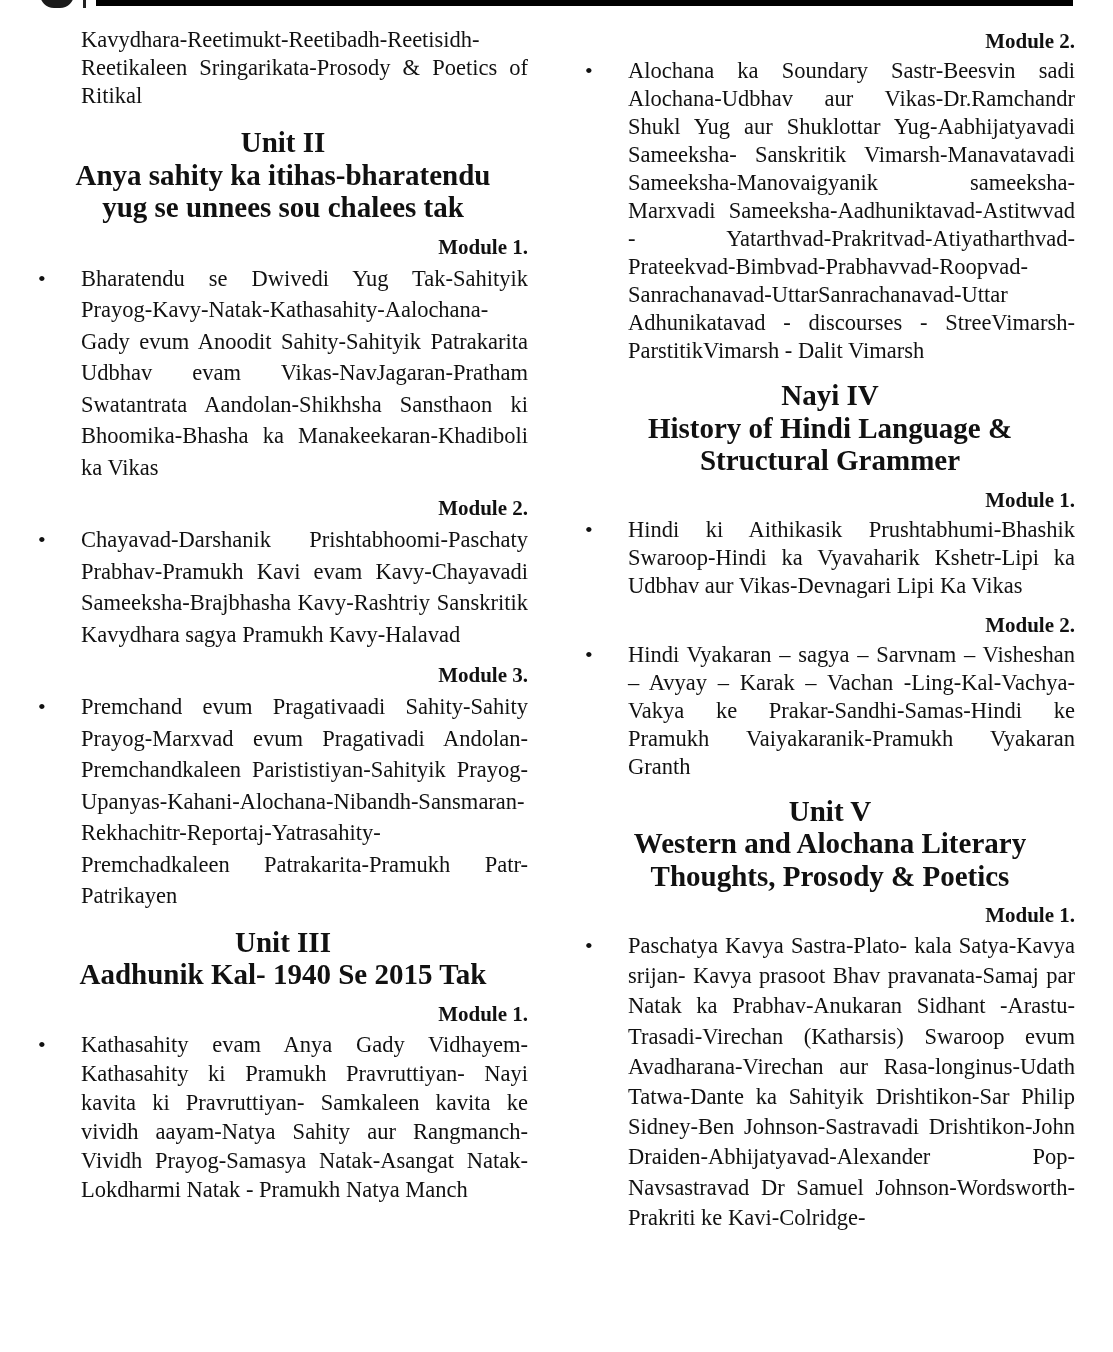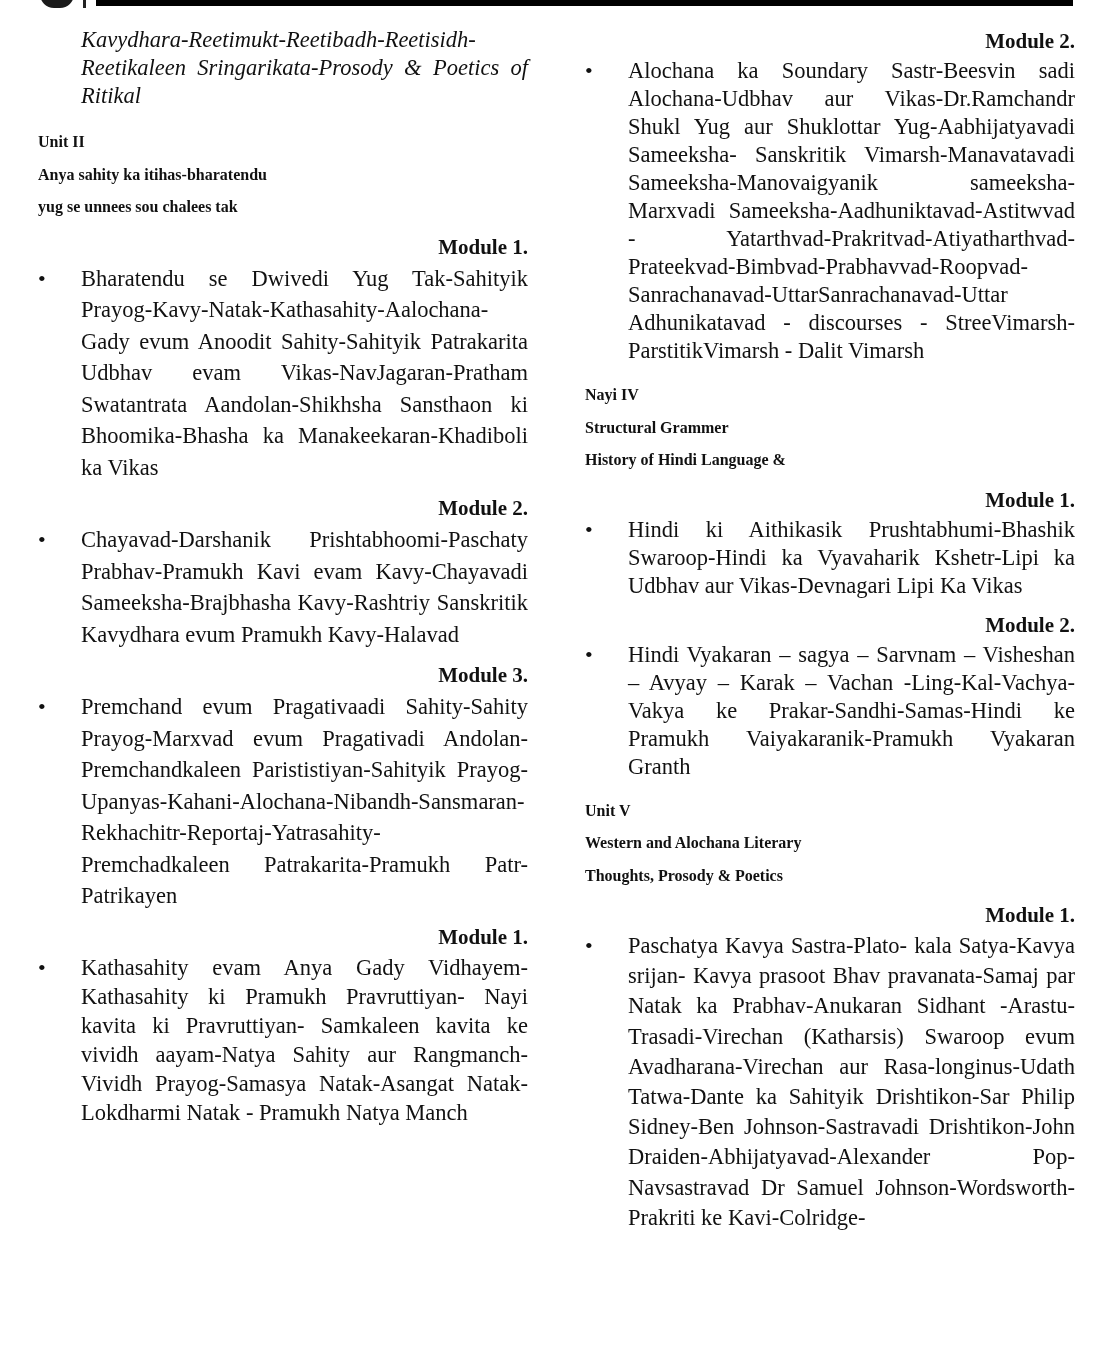--- a/index.html
+++ b/index.html
@@ -6,22 +6,22 @@
   body { width:1113px; height:1352px; position:relative; overflow:hidden;
          font-family:"Liberation Serif","DejaVu Serif",serif; color:#111; }
   .topbar-logo { position:absolute; left:40px; top:-14px; width:34px; height:22px;
                  border-radius:0 0 14px 14px; background:#1a1a1a; }
   .topbar-tick { position:absolute; left:83px; top:0; width:3px; height:8px; background:#222; }
   .topbar-rule { position:absolute; left:96px; top:0; width:977px; height:6px; background:#000; }
   .col { position:absolute; top:26px; }
   .col.left { left:38px; width:490px; }
   .col.right { left:585px; width:490px; }
   .para { font-size:22.5px; line-height:28.2px; text-align:justify; margin:0; }
-  .cont { padding-left:43px;font-style:italic; }
-  .unit { font-weight:bold; font-size:16px; line-height:32.5px; margin:14px 0 10px 0; }
+  .cont { padding-left:43px; }
+  .unit { text-align:center; font-weight:bold; font-size:29px; line-height:32.5px; margin:14px 0 10px 0; }
   .module { font-weight:bold; font-size:21px; line-height:26px; margin:8px 0 3px 0;text-align:right; }
   .item { display:flex; margin:0 0 12px 0; }
   .bullet { width:43px; flex:0 0 43px; font-size:22px; line-height:31.5px; }
   .item .para { flex:1; line-height:31.5px; }
   .right .item .para { line-height:28px; }
   .right .bullet { line-height:28px; }
   .tight .para { line-height:27.5px; }
   .footer-band { position:absolute; left:620px; top:1340px; width:455px; height:20px; overflow:hidden; }
   .footer-band span { display:block; font-family:"DejaVu Serif",serif; font-style:italic; font-weight:bold;
                       font-size:34px; line-height:34px; letter-spacing:6px; color:#000; }
@@ -46,48 +46,52 @@
 
   <div class="module">Module 1.</div>
   <div class="item">
     <span class="bullet">•</span>
     <p class="para">Bharatendu se Dwivedi Yug Tak-Sahityik Prayog-Kavy-Natak-Kathasahity-Aalochana-Gady evum Anoodit Sahity-Sahityik Patrakarita Udbhav evam Vikas-NavJagaran-Pratham Swatantrata Aandolan-Shikhsha Sansthaon ki Bhoomika-Bhasha ka Manakeekaran-Khadiboli ka Vikas</p>
   </div>
 
   <div class="module">Module 2.</div>
   <div class="item">
     <span class="bullet">•</span>
-    <p class="para">Chayavad-Darshanik Prishtabhoomi-Paschaty Prabhav-Pramukh Kavi evam Kavy-Chayavadi Sameeksha-Brajbhasha Kavy-Rashtriy Sanskritik Kavydhara evum Pramukh Kavy-Halavad</p>
+    <p class="para">Chayavad-Darshanik Prishtabhoomi-Paschaty Prabhav-Pramukh Kavi evam Kavy-Chayavadi Sameeksha-Brajbhasha Kavy-Rashtriy Sanskritik Kavydhara sagya Pramukh Kavy-Halavad</p>
   </div>
 
   <div class="module">Module 3.</div>
   <div class="item">
     <span class="bullet">•</span>
     <p class="para">Premchand evum Pragativaadi Sahity-Sahity Prayog-Marxvad evum Pragativadi Andolan-Premchandkaleen Parististiyan-Sahityik Prayog-Upanyas-Kahani-Alochana-Nibandh-Sansmaran-Rekhachitr-Reportaj-Yatrasahity-Premchadkaleen Patrakarita-Pramukh Patr-Patrikayen</p>
   </div>
 
+  <div class="unit">
+    <div>Unit III</div>
+    <div>Aadhunik Kal- 1940 Se 2015 Tak</div>
+  </div>
 
   <div class="module">Module 1.</div>
   <div class="item tight">
     <span class="bullet" style="line-height:29px;">•</span>
     <p class="para" style="line-height:29px;">Kathasahity evam Anya Gady Vidhayem-Kathasahity ki Pramukh Pravruttiyan- Nayi kavita ki Pravruttiyan- Samkaleen kavita ke vividh aayam-Natya Sahity aur Rangmanch-Vividh Prayog-Samasya Natak-Asangat Natak-Lokdharmi Natak - Pramukh Natya Manch</p>
   </div>
 </div>
 
 <div class="col right">
   <div class="module" style="margin-top:2px;">Module 2.</div>
   <div class="item">
     <span class="bullet">•</span>
     <p class="para">Alochana ka Soundary Sastr-Beesvin sadi Alochana-Udbhav aur Vikas-Dr.Ramchandr Shukl Yug aur Shuklottar Yug-Aabhijatyavadi Sameeksha- Sanskritik Vimarsh-Manavatavadi Sameeksha-Manovaigyanik sameeksha-Marxvadi Sameeksha-Aadhuniktavad-Astitwvad - Yatarthvad-Prakritvad-Atiyatharthvad-Prateekvad-Bimbvad-Prabhavvad-Roopvad-Sanrachanavad-UttarSanrachanavad-Uttar Adhunikatavad - discourses - StreeVimarsh-ParstitikVimarsh - Dalit Vimarsh</p>
   </div>
 
   <div class="unit">
     <div>Nayi IV</div>
+    <div>History of Hindi Language &amp;</div>
     <div>Structural Grammer</div>
-    <div>History of Hindi Language &amp;</div>
   </div>
 
   <div class="module">Module 1.</div>
   <div class="item">
     <span class="bullet">•</span>
     <p class="para">Hindi ki Aithikasik Prushtabhumi-Bhashik Swaroop-Hindi ka Vyavaharik Kshetr-Lipi ka Udbhav aur Vikas-Devnagari Lipi Ka Vikas</p>
   </div>
 
   <div class="module">Module 2.</div>
   <div class="item">

